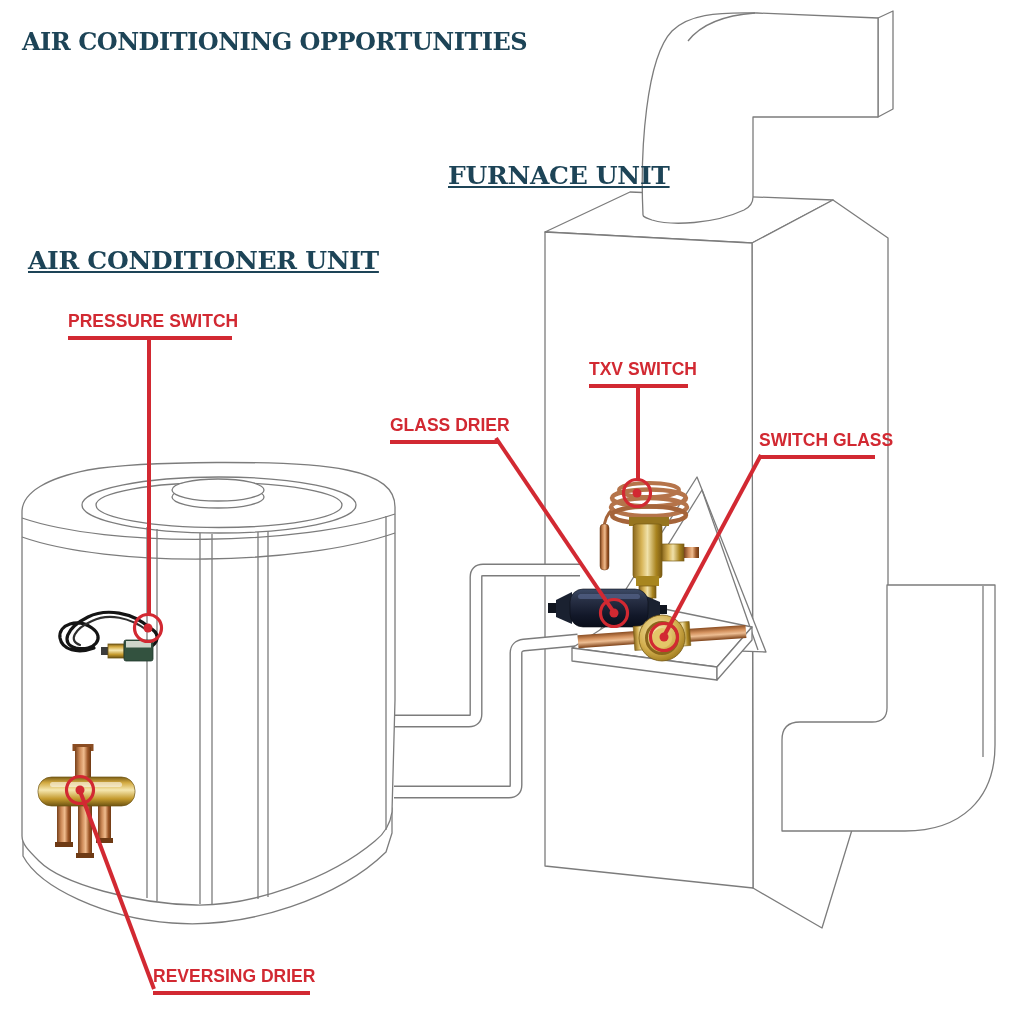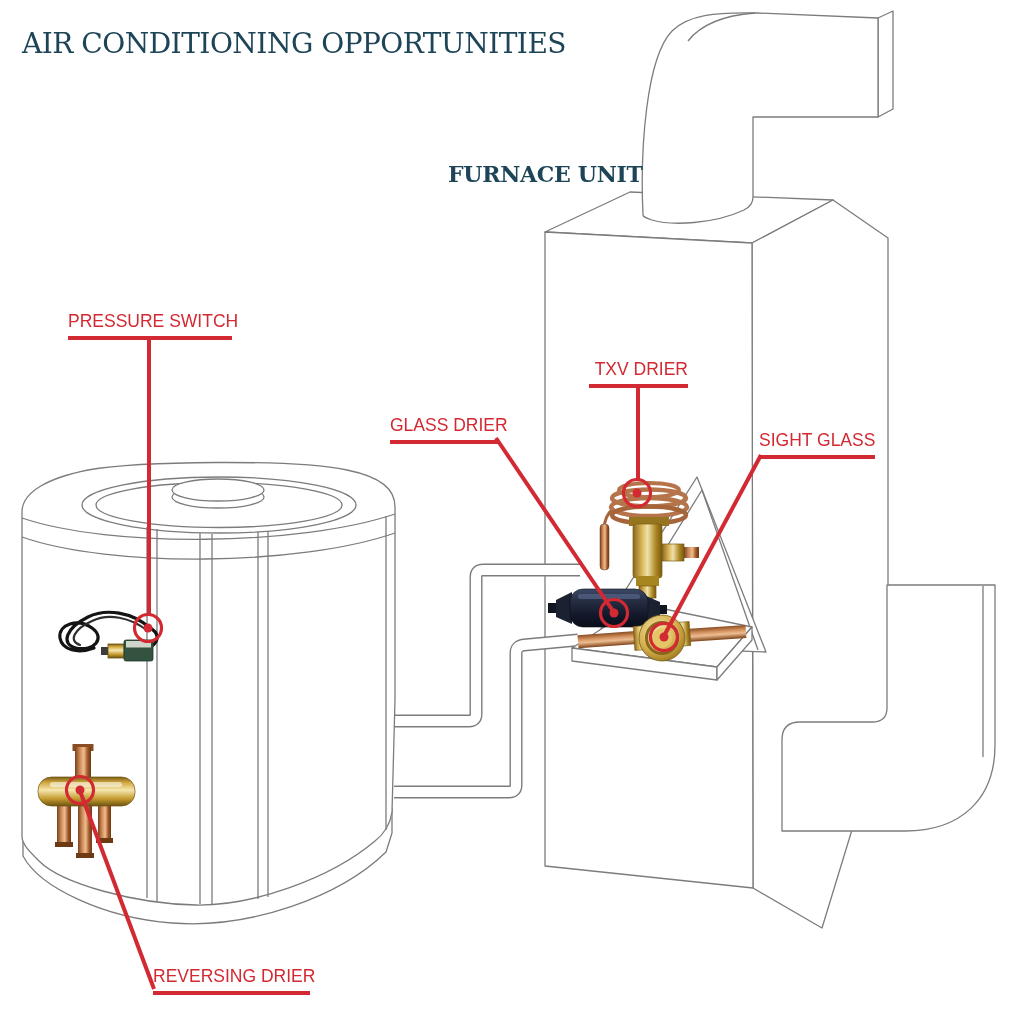--- a/index.html
+++ b/index.html
@@ -9,32 +9,32 @@
     --background:#ffffff;
   }
   html,body{margin:0;padding:0;background:var(--background,#fff);}
   .canvas{
     position:relative;width:1030px;height:1019px;background:var(--background,#fff);
     overflow:hidden;font-family:"Liberation Sans",sans-serif;
   }
   .canvas svg{position:absolute;left:0;top:0;}
   .page-title{
     position:absolute;left:22px;top:27px;
-    font-family:"DejaVu Serif","Liberation Serif",serif;font-weight:400;
-    font-size:28px;letter-spacing:-0.5px;color:var(--heading-navy,#1d4457);white-space:nowrap;
+    font-family:"DejaVu Serif","Liberation Serif",serif;font-weight:700;
+    font-size:24px;letter-spacing:-0.5px;color:var(--heading-navy,#1d4457);white-space:nowrap;
   }
   .unit-label{
     position:absolute;font-family:"DejaVu Serif","Liberation Serif",serif;font-weight:700;
-    font-size:22px;letter-spacing:-0.3px;color:var(--heading-navy,#1d4457);white-space:nowrap;
+    font-size:25px;letter-spacing:-0.3px;color:var(--heading-navy,#1d4457);white-space:nowrap;text-decoration:underline;
   }
   .unit-label.ac{left:28px;top:246px;}
   .unit-label.furnace{left:448px;top:161px;}
   .red-label{
     position:absolute;color:var(--annotation-red,#d22932);
-    font-size:17.5px;font-weight:400;line-height:1;text-align:right;white-space:nowrap;
+    font-size:17.5px;font-weight:700;line-height:1;text-align:center;white-space:nowrap;
     border-bottom:4px solid var(--annotation-red,#d22932);padding-bottom:5px;
   }
   .red-label.pressure{left:68px;top:313px;width:164px;}
   .red-label.txv{left:589px;top:361px;width:99px;}
   .red-label.filter{left:390px;top:417px;width:108px;}
   .red-label.sight{left:759px;top:432px;width:116px;}
   .red-label.reversing{left:153px;top:968px;width:157px;}
 
   .line{fill:#ffffff;stroke:var(--line-art-gray,#7c7c7c);stroke-width:1.3;stroke-linejoin:round;}
   .nofill{fill:none;stroke:var(--line-art-gray,#7c7c7c);stroke-width:1.3;stroke-linejoin:round;}
@@ -225,20 +225,21 @@
     </g>
     <g>
       <path class="red-line" d="M80 791 L154 989"></path>
       <circle class="red-ring" cx="80" cy="790" r="13.5"></circle>
       <circle class="red-dot" cx="80" cy="790" r="4.5"></circle>
     </g>
   </g>
 </svg>
 
   <div class="page-title">AIR CONDITIONING OPPORTUNITIES</div>
+  <div class="unit-label ac">AIR CONDITIONER UNIT</div>
   <div class="unit-label furnace">FURNACE UNIT</div>
 
   <div class="red-label pressure">PRESSURE SWITCH</div>
-  <div class="red-label txv">TXV DRIER</div>
+  <div class="red-label txv">TXV SWITCH</div>
   <div class="red-label filter">GLASS DRIER</div>
-  <div class="red-label sight">SIGHT GLASS</div>
+  <div class="red-label sight">SWITCH GLASS</div>
   <div class="red-label reversing">REVERSING DRIER</div>
 </div>
 
 </body></html>

